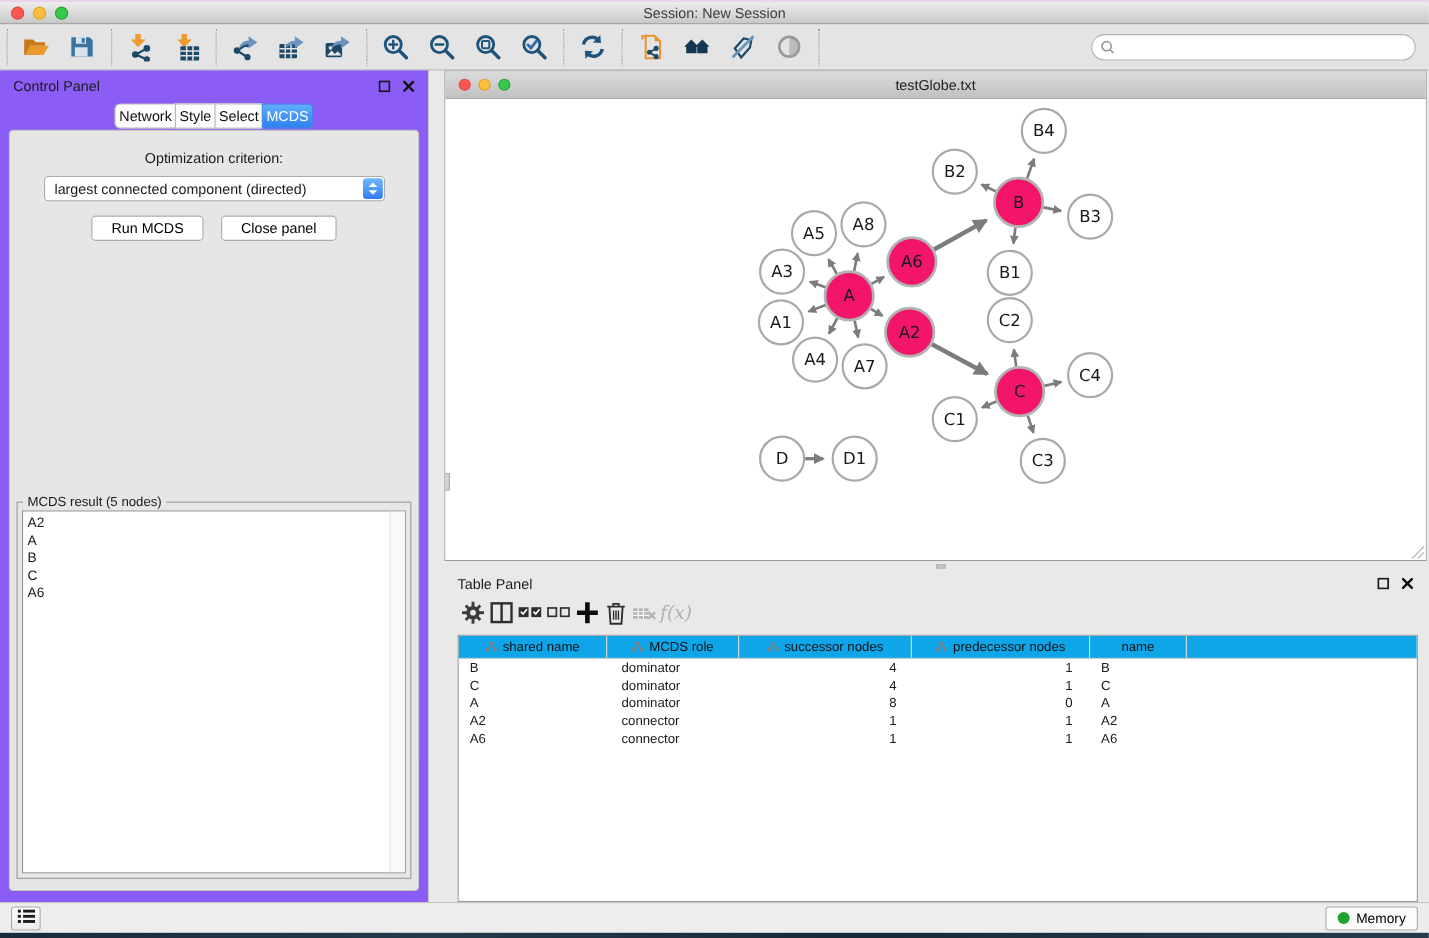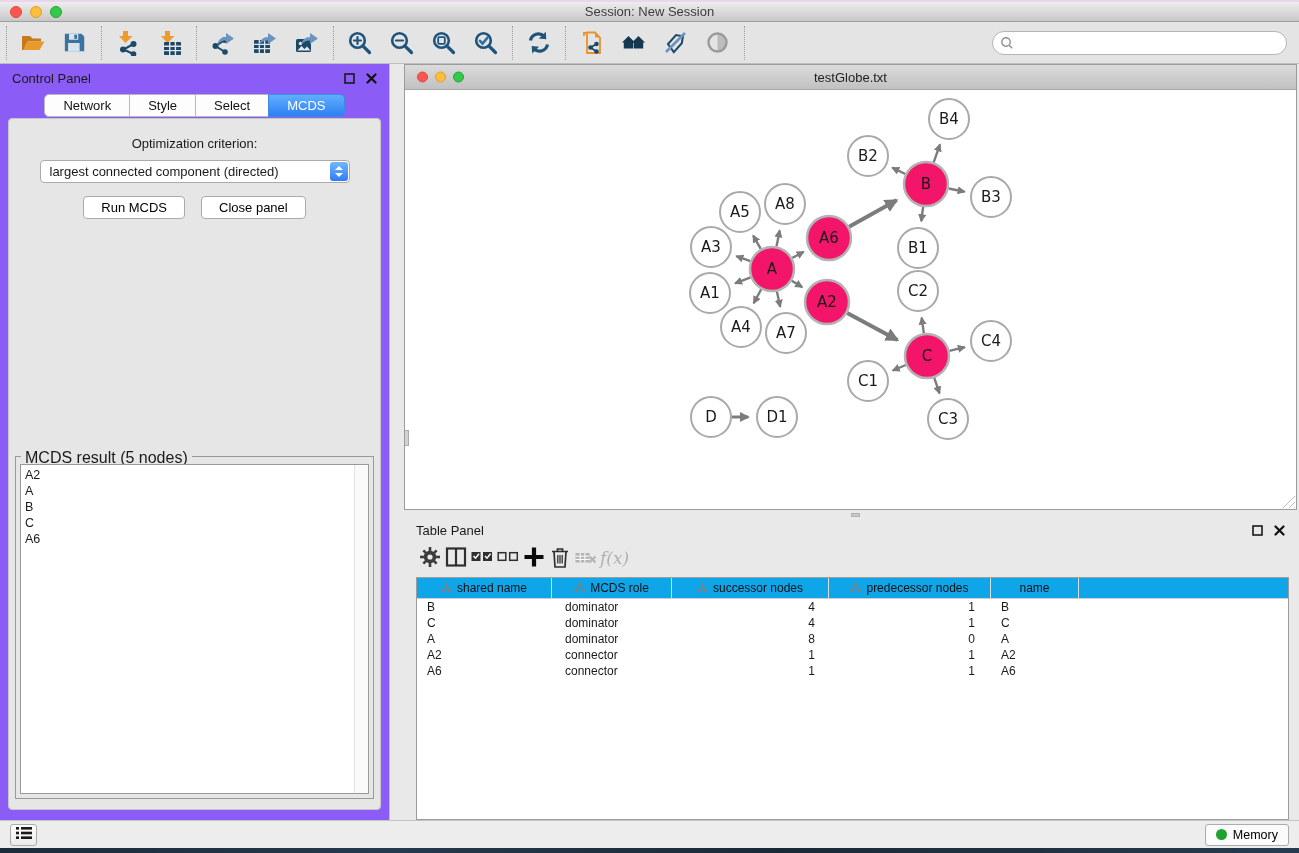--- a/index.html
+++ b/index.html
@@ -26,34 +26,34 @@
 
   
   .main { display:flex; height:756px; }
 
   
   .control-panel { width:390px; background:#8b5cf6; border-right:1px solid #C2C2C2; position:relative; flex:none; }
   .cp-header { display:flex; align-items:center; padding:7px 12px 0; }
   .panel-icons { margin-left:auto; display:flex; gap:11px; align-items:center; }
   .panel-icons span { display:flex; }
   .cp-tabs { display:flex; justify-content:center; margin-top:8px; }
-  .seg-tab { font-size:13px; padding:3px 18px; background:#FDFDFD; border:1px solid #B9B9B9; margin-left:-1px; color:#111; position:relative; }
+  .seg-tab { font-size:13px; padding:3px 3px; background:#FDFDFD; border:1px solid #B9B9B9; margin-left:-1px; color:#111; position:relative; }
   .seg-tab:first-child { margin-left:0; border-radius:5px 0 0 5px; }
   .seg-tab:last-child { border-radius:0 5px 5px 0; }
   .seg-tab.active { background:linear-gradient(#5FAFFE,#2E7FF2); border-color:#3C8DE0; color:#FFF; z-index:1; }
   .cp-frame { position:absolute; left:8px; right:8px; top:54px; bottom:10px; border:1px solid #C6C6C6; border-radius:4px; background:#E6E6E6; display:flex; flex-direction:column; align-items:center; }
   .cp-opt-label { margin-top:17px; }
   .cp-select { margin-top:9px; width:310px; height:23px; background:#FFF; border:1px solid #ABABAB; border-radius:4px; display:flex; align-items:center; padding-left:9px; position:relative; }
   .cp-spinner { position:absolute; right:1px; top:1px; bottom:1px; width:18px; background:linear-gradient(#72B7FD,#2E7CF6); border-radius:3px; display:flex; flex-direction:column; align-items:center; justify-content:center; gap:3px; }
   .tri-up { width:0; height:0; border-left:4px solid transparent; border-right:4px solid transparent; border-bottom:4.5px solid #FFF; }
   .tri-down { width:0; height:0; border-left:4px solid transparent; border-right:4px solid transparent; border-top:4.5px solid #FFF; }
   .cp-buttons { margin-top:13px; display:flex; gap:16px; }
   .cp-btn { height:23px; padding:0 17px; background:#FFF; border:1px solid #ABABAB; border-radius:4px; font-size:13px; font-family:"Liberation Sans",sans-serif; }
   .result-box { position:absolute; left:6px; right:6px; top:337px; bottom:10px; border:1px solid #999; }
-  .result-legend { position:absolute; top:-8px; left:5px; background:#E6E6E6; padding:0 4px; font-size:16px; }
+  .result-legend { position:absolute; top:-8px; left:5px; background:#E6E6E6; padding:0 4px; font-size:12px; }
   .result-list { position:absolute; left:4px; right:4px; top:7px; bottom:4px; background:#FFF; border:1px solid #999; overflow:hidden; }
   .result-items { padding:2px 4px; font-size:12.5px; line-height:16px; }
   .result-scroll { position:absolute; right:0; top:0; bottom:0; width:14px; background:#FAFAFA; border-left:1px solid #E3E3E3; }
 
   
   .right-area { flex:1; display:flex; flex-direction:column; padding:0 2px 0 14px; position:relative; }
   .network-window { height:446px; border:1px solid #9C9C9C; display:flex; flex-direction:column; background:#FFF; }
   .nw-titlebar { height:25px; flex:none; background:linear-gradient(#DBDBDB,#C1C1C1); border-bottom:1px solid #A8A8A8; position:relative; display:flex; align-items:center; justify-content:center; color:#222; }
   .nw-titlebar .traffic { left:12px; gap:7px; }
   .nw-titlebar .light { width:11px; height:11px; }

